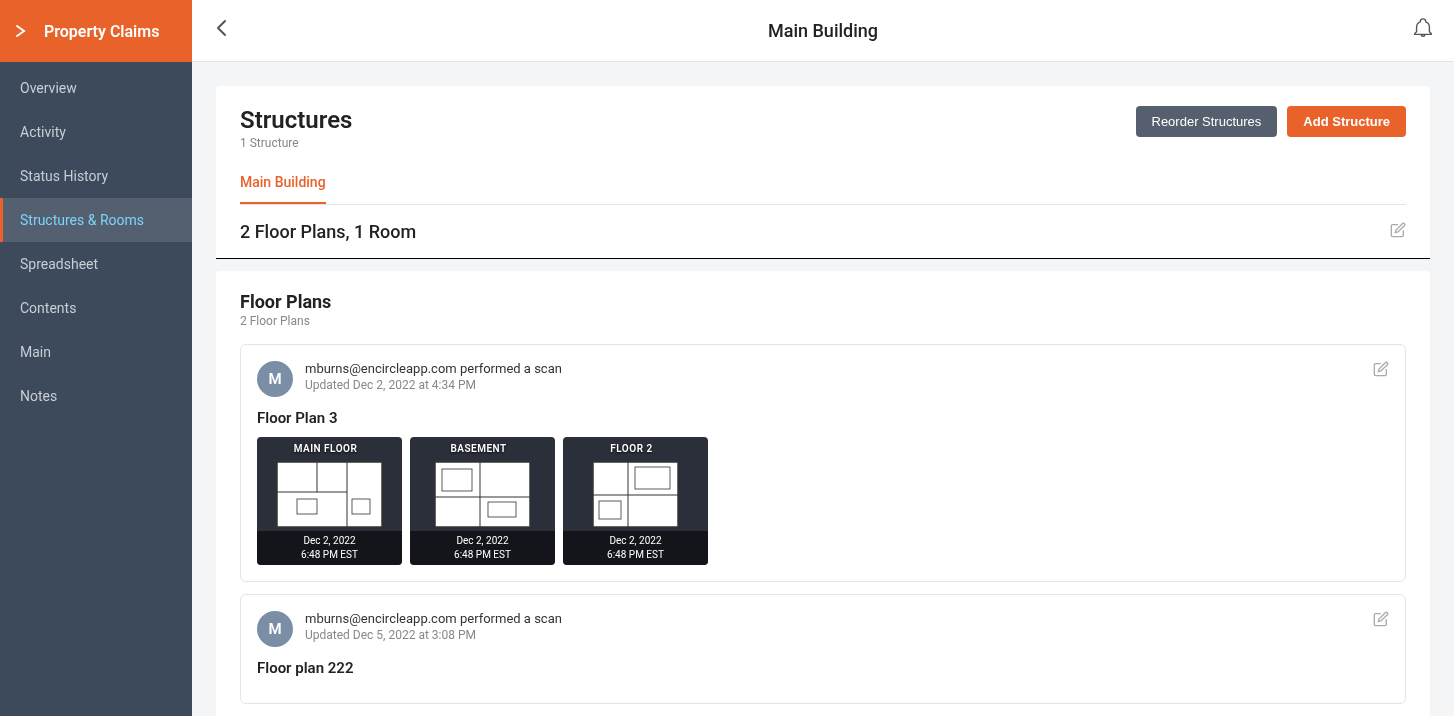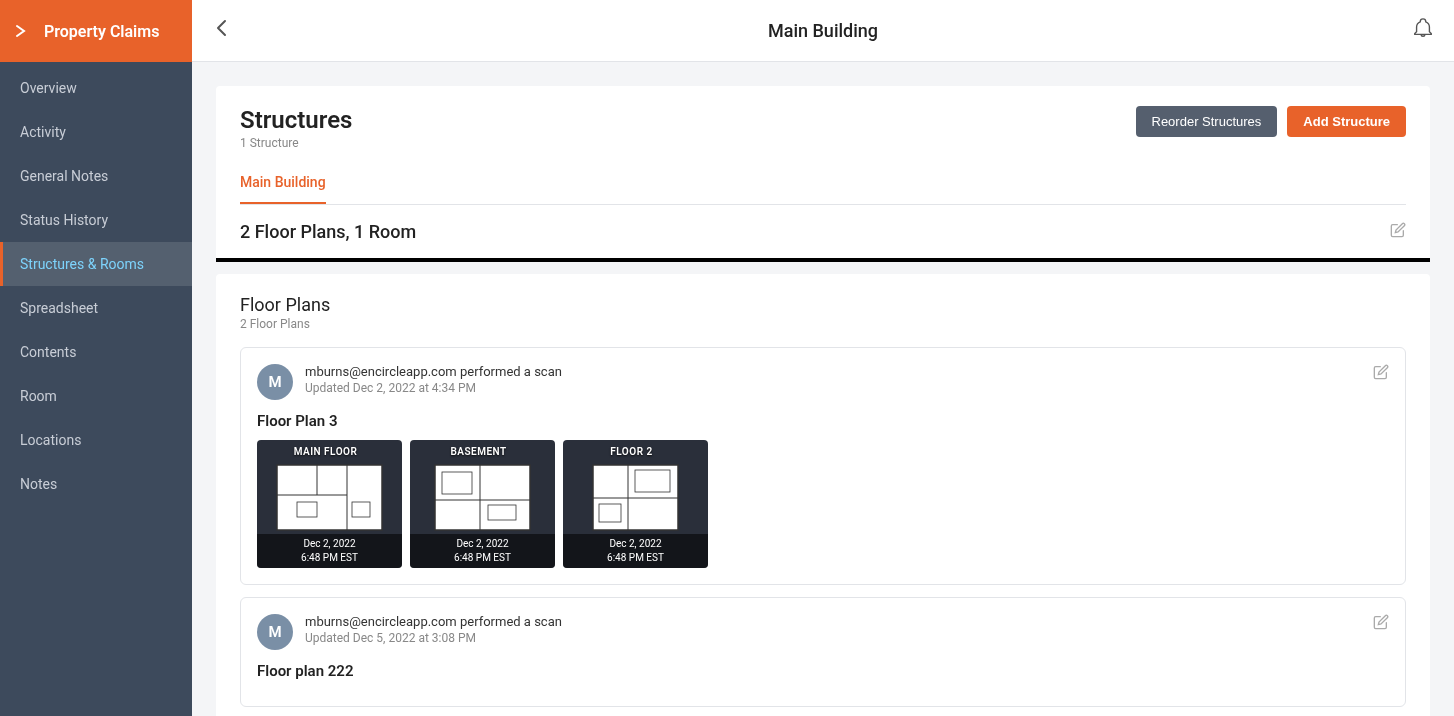--- a/index.html
+++ b/index.html
@@ -164,21 +164,21 @@
       font-weight: 500;
     }
 
     
     .floor-info-bar {
       background: #fff;
       padding: 16px 24px;
       display: flex;
       align-items: flex-end;
       justify-content: space-between;
-      border-bottom: 4px solid #000000;
+      border-bottom: 1px solid #000000;
     }
     .floor-info-text {
       font-size: 18px;
       font-weight: 500;
       color: #222;
     }
     .edit-icon {
       color: #888;
       font-size: 16px;
       cursor: pointer;
@@ -186,21 +186,21 @@
 
     
     .section-wrapper {
       background: #fff;
       margin-top: 12px;
       border-radius: 4px;
       padding: 20px 24px;
     }
     .section-title {
       font-size: 18px;
-      font-weight: 400;
+      font-weight: 700;
       color: #222;
     }
     .section-subtitle {
       font-size: 12px;
       color: #888;
       margin-top: 2px;
       margin-bottom: 16px;
     }
 
     
@@ -305,39 +305,33 @@
     <span class="sidebar-header-title">Property Claims</span>
   </div>
   <div class="sidebar-nav">
     <div class="sidebar-item">
       <span>Overview</span>
     </div>
     <div class="sidebar-item">
       <span>Activity</span>
     </div>
     <div class="sidebar-item">
-      <span>General Notes</span>
-    </div>
-    <div class="sidebar-item">
       <span>Status History</span>
     </div>
     <div class="sidebar-item active">
       <span>Structures &amp; Rooms</span>
     </div>
     <div class="sidebar-item">
       <span>Spreadsheet</span>
     </div>
     <div class="sidebar-item">
       <span>Contents</span>
     </div>
     <div class="sidebar-item">
-      <span>Room</span>
-    </div>
-    <div class="sidebar-item">
-      <span>Locations</span>
+      <span>Main</span>
     </div>
     <div class="sidebar-item">
       <span>Notes</span>
     </div>
   </div>
 </nav>
 
 <div class="main">
 
   <div class="topbar">

